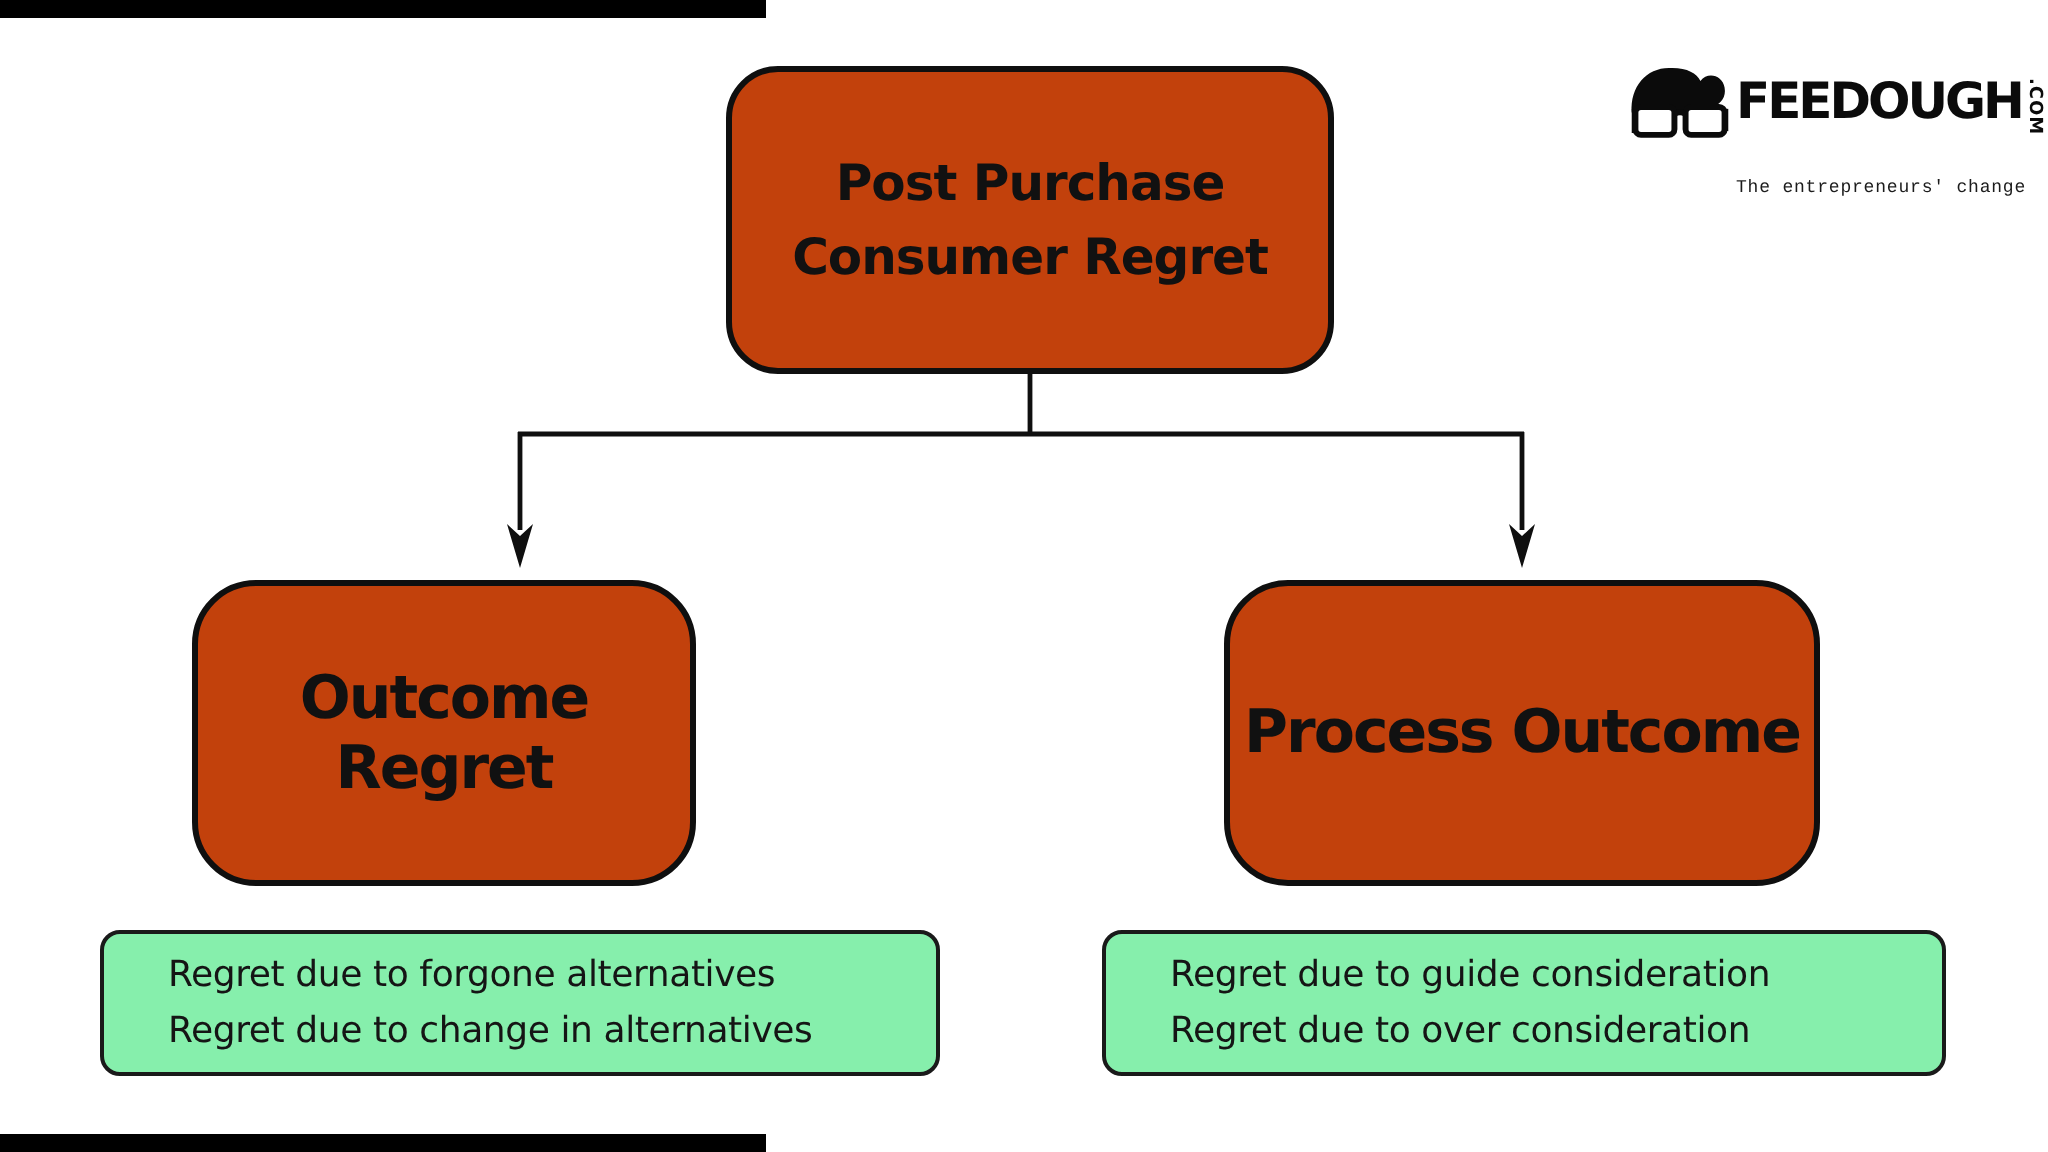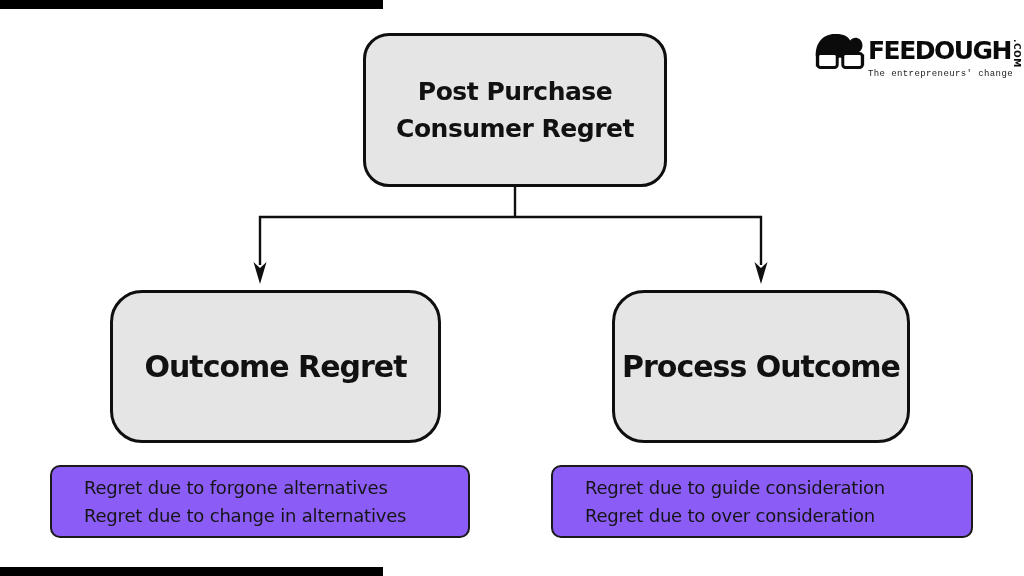--- a/index.html
+++ b/index.html
@@ -9,47 +9,47 @@
   .canvas { position: relative; width: 1024px; height: 576px; background: #ffffff; }
 
   .edge-bar { position: absolute; left: 0; width: 383px; height: 9px; background: #000; }
   .edge-bar.top { top: 0; }
   .edge-bar.bottom { top: 567px; }
 
   .node {
     position: absolute;
     border: 3px solid #0f0f0f;
     border-radius: 28px;
-    background: #e5e5e5;
+    background: #c2410c;
     display: flex; align-items: center; justify-content: center;
     text-align: center;
   }
   .root-node { left: 363px; top: 33px; width: 304px; height: 154px; border-radius: 26px; }
   .root-label { font-size: 25px; font-weight: bold; line-height: 37px; white-space: pre-line; letter-spacing: -0.5px; }
 
   .child-node { top: 290px; height: 153px; border-radius: 32px; }
-  .child-node.left { left: 110px; width: 331px; text-align: center; }
+  .child-node.left { left: 96px; width: 252px; text-align: center; }
   .child-node.right { left: 612px; width: 298px; }
   .child-label { font-size: 30px; font-weight: bold; letter-spacing: -1px; }
 
   .detail-box {
     position: absolute; top: 465px; height: 73px;
-    border: 2px solid #1a1a1a; border-radius: 10px; background: #8b5cf6;
+    border: 2px solid #1a1a1a; border-radius: 10px; background: #86efac;
     display: flex; flex-direction: column; justify-content: center;
     padding-left: 32px;
   }
   .detail-box.left { left: 50px; width: 420px; }
   .detail-box.right { left: 551px; width: 422px; }
   .detail-line { font-size: 18px; line-height: 28px; letter-spacing: -0.2px; color: #151515; }
 
   .connector-svg { position: absolute; left: 0; top: 0; width: 1024px; height: 576px; pointer-events: none; }
 
   .logo { position: absolute; left: 814px; top: 29px; width: 200px; height: 50px; display: flex; align-items: flex-start; }
   .logo-icon { width: 52px; height: 47px; flex: 0 0 auto; margin-top: 1px; }
-  .logo-text-col { display: flex; flex-direction: column; margin-left: 2px; }
+  .logo-text-col { display: flex; flex-direction: column; margin-left: 2px; gap: 20px; }
   .logo-brand-row { display: flex; align-items: flex-start; }
   .logo-brand { font-size: 25px; font-weight: bold; letter-spacing: -1.5px; line-height: 26px; color: #0b0b0b; margin-top: 9px; }
   .logo-tld { writing-mode: vertical-rl; font-size: 9px; font-weight: bold; letter-spacing: 0.5px; margin-top: 10px; margin-left: 1px; color: #0b0b0b; }
   .logo-tagline { font-family: "Liberation Mono", "DejaVu Sans Mono", monospace; font-size: 9px; letter-spacing: 0.4px; color: #1c1c1c; margin-top: 1px; white-space: nowrap; }
 </style>
 </head>
 <body>
 
 <div class="canvas">
 

